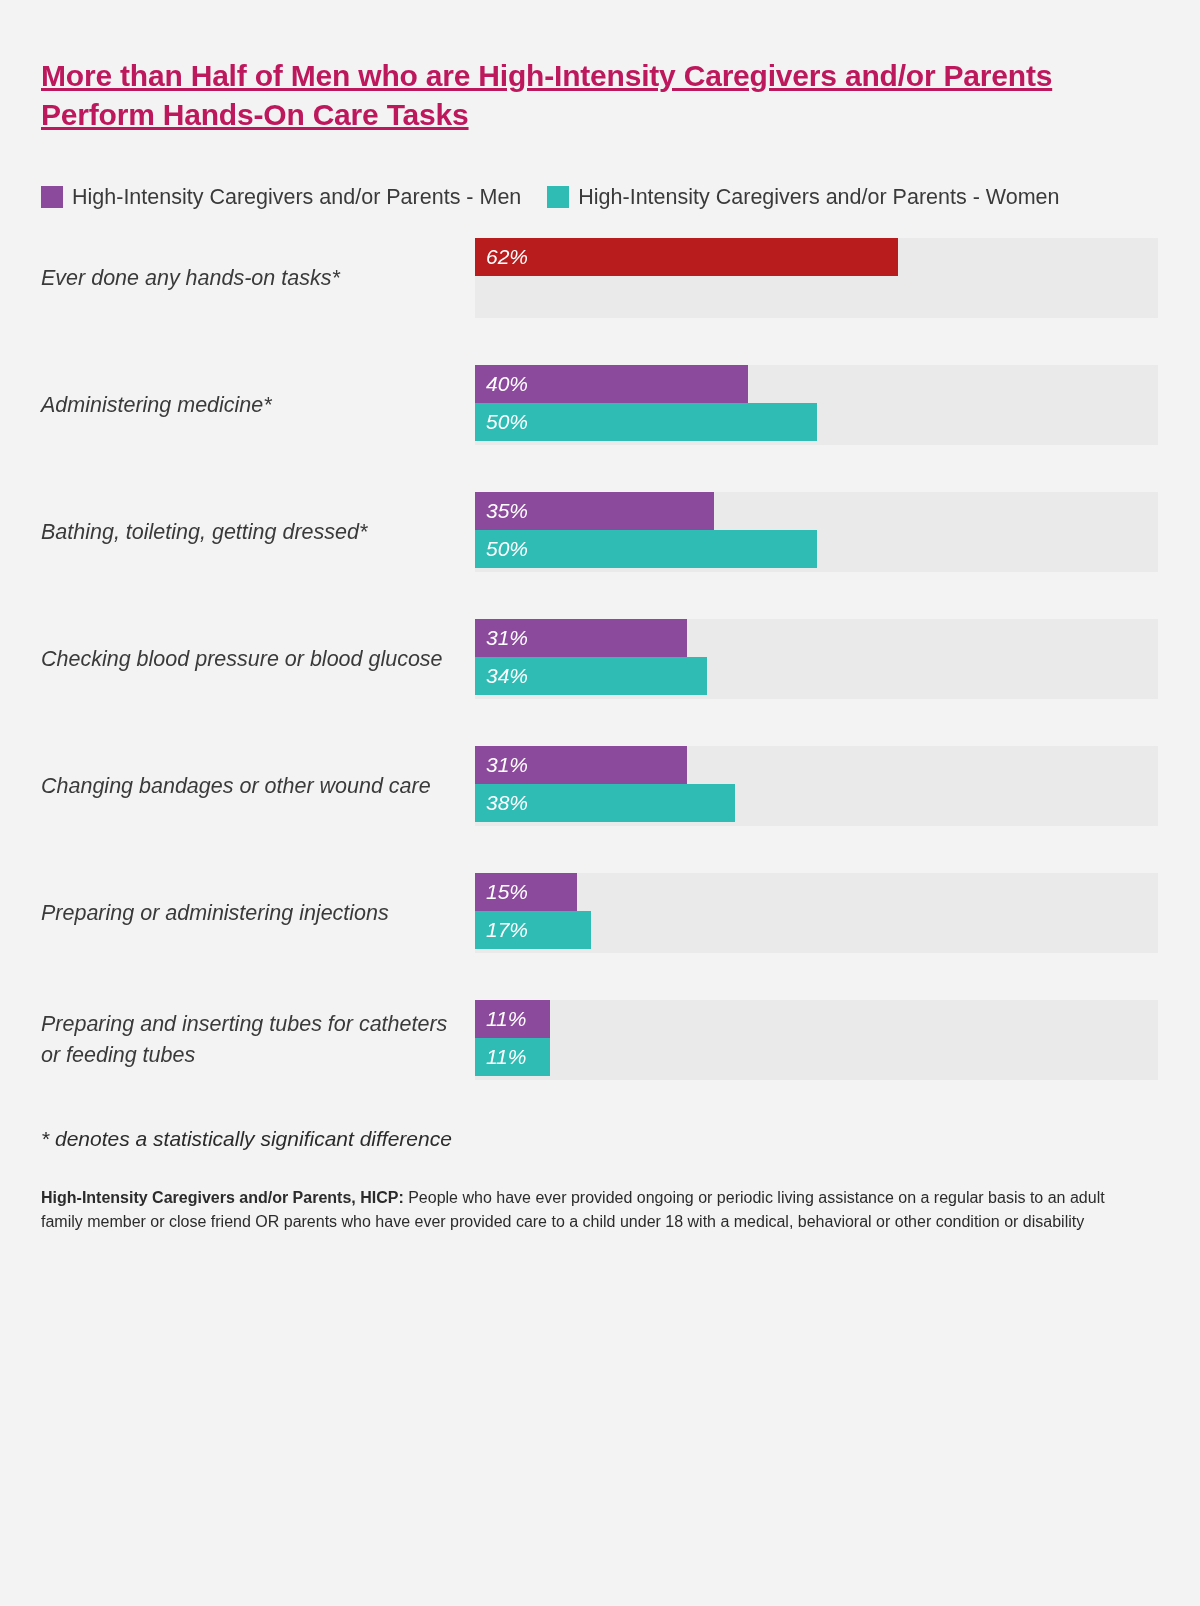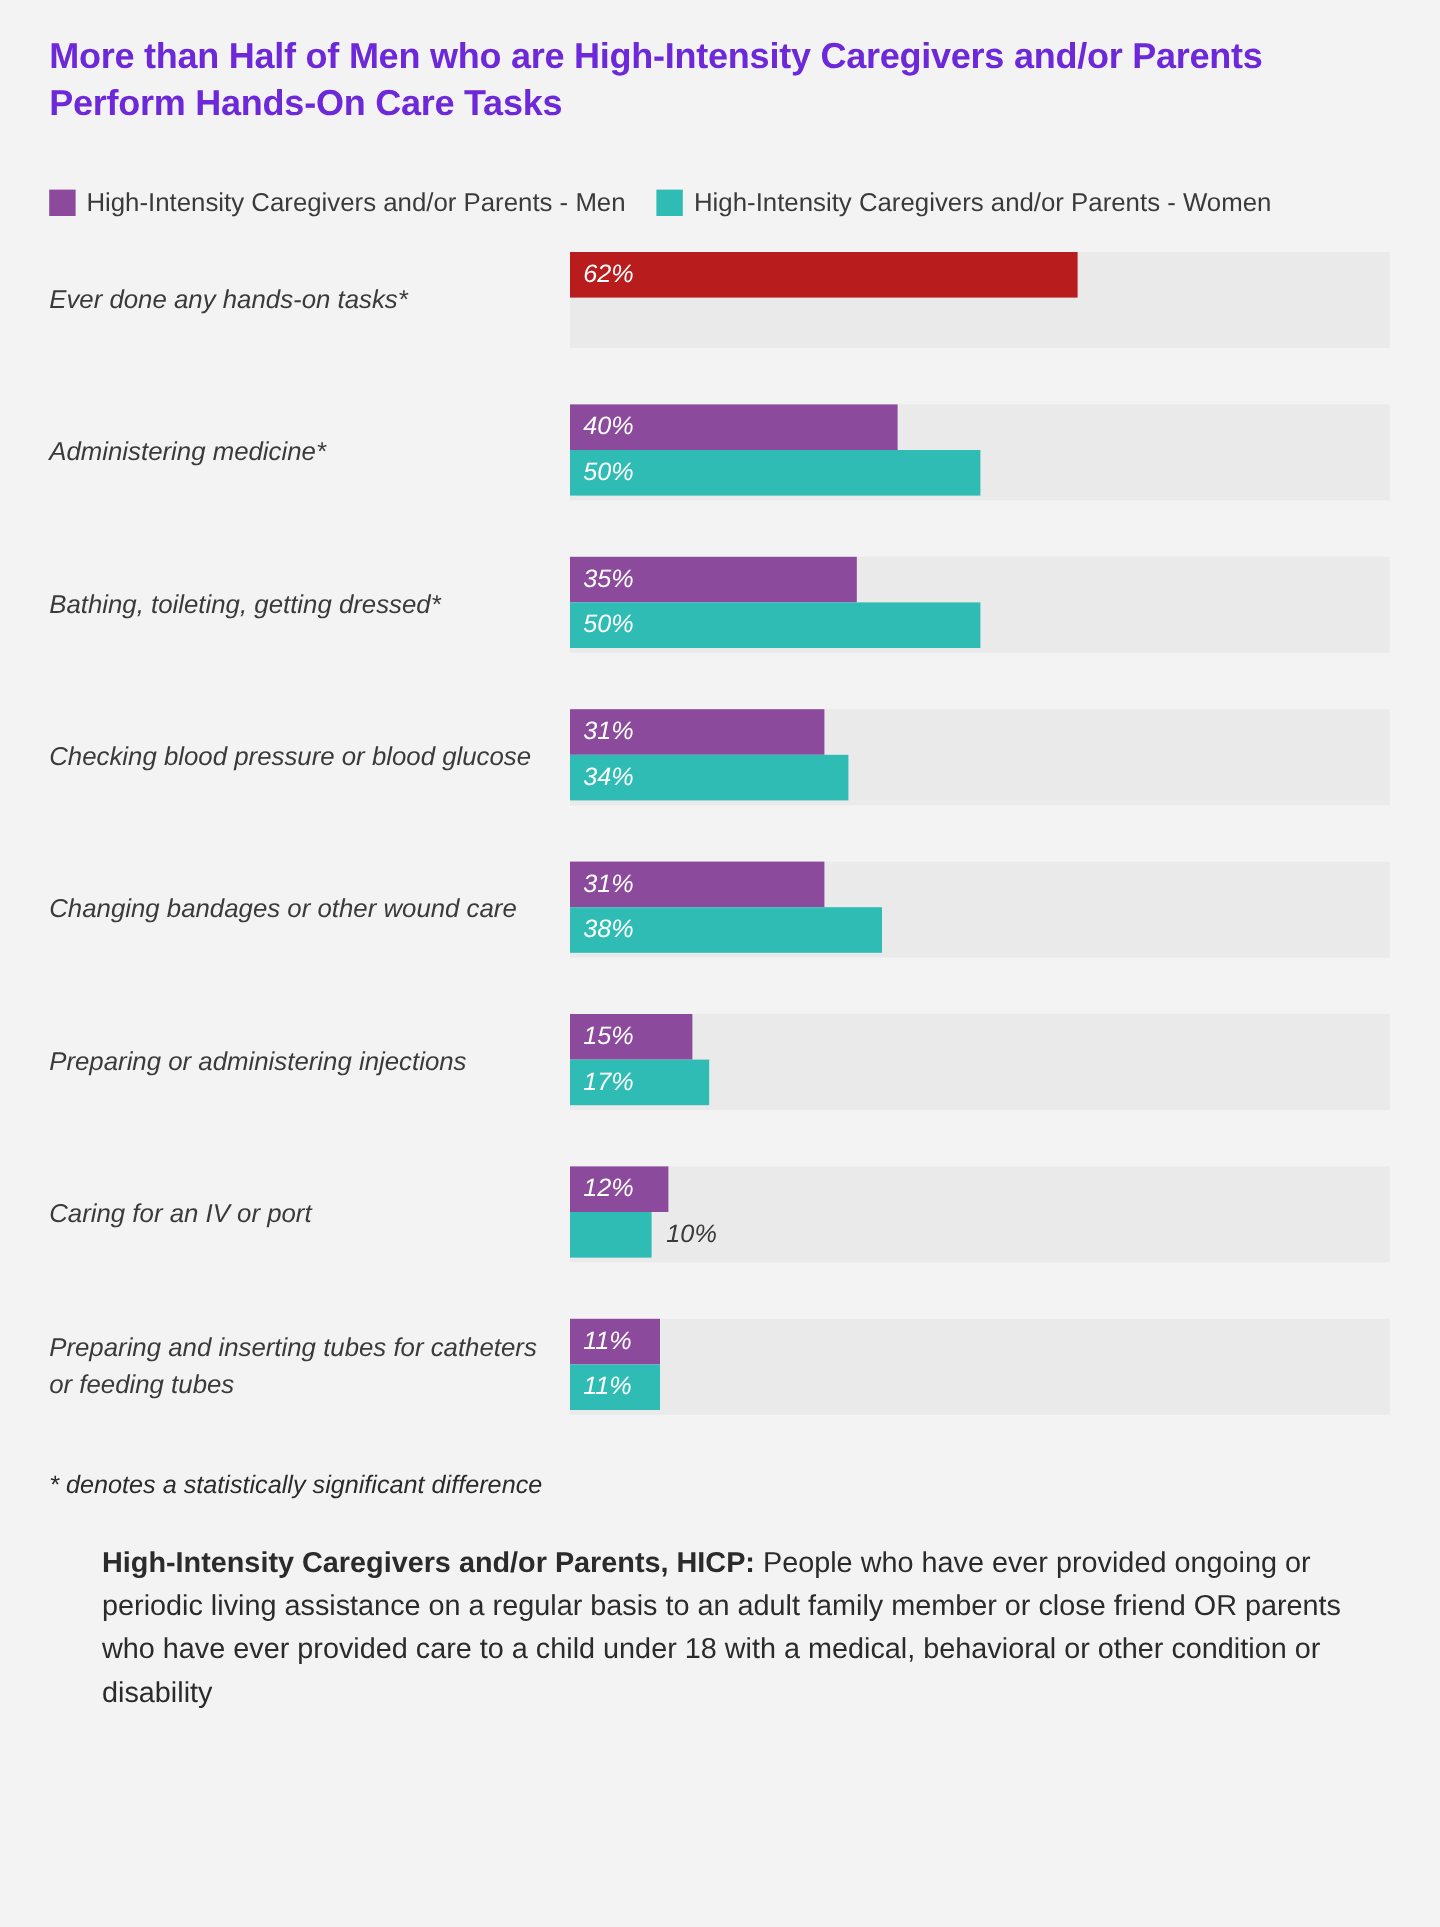--- a/index.html
+++ b/index.html
@@ -19,27 +19,28 @@
     position: relative;
     width: 1200px;
     height: 1606px;
     box-sizing: border-box;
     padding: 0 41px;
   }
 
   
   .title {
     margin: 0;
-    padding-top: 28px;
+    padding-top: 56px;
     font-size: 30px;
     line-height: 1.30;
     font-weight: bold;
     letter-spacing: -0.2px;
-    color: #6d28d9;
+    color: #be185d;
     max-width: 1050px;
+    text-decoration: underline;
   }
 
   
   .legend {
     margin-top: 44px;
     font-size: 0;
     line-height: 0;
     max-width: 1080px;
   }
   .legend-item {
@@ -122,25 +123,24 @@
 
   
   .footnote-sig {
     margin-top: 47px;
     font-size: 21px;
     font-style: italic;
     color: #2b2b2b;
   }
   .definition {
     margin-top: 35px;
-    font-size: 24px;
+    font-size: 16px;
     line-height: 1.50;
     color: #2b2b2b;
     max-width: 1090px;
-    margin-left: 44px;
   }
   .definition .def-term {
     font-weight: bold;
   }
   .source {
     margin-top: 36px;
     font-size: 17px;
     font-weight: bold;
     letter-spacing: 0.6px;
     color: #2b2b2b;
@@ -215,31 +215,20 @@
         <div class="track">
           <div class="bar men" style="width: 15%; background: rgb(140, 74, 156);">
             <span class="bar-value">15%</span>
           </div>
           <div class="bar women" style="width: 17%; background: rgb(47, 188, 181);">
             <span class="bar-value">17%</span>
           </div>
         </div>
       </div>
       <div class="group">
-        <div class="cat-label">Caring for an IV or port</div>
-        <div class="track">
-          <div class="bar men" style="width: 12%; background: rgb(140, 74, 156);">
-            <span class="bar-value">12%</span>
-          </div>
-          <div class="bar women" style="width: 10%; background: rgb(47, 188, 181);">
-            <span class="bar-value outside">10%</span>
-          </div>
-        </div>
-      </div>
-      <div class="group">
         <div class="cat-label">Preparing and inserting tubes for catheters or feeding tubes</div>
         <div class="track">
           <div class="bar men" style="width: 11%; background: rgb(140, 74, 156);">
             <span class="bar-value">11%</span>
           </div>
           <div class="bar women" style="width: 11%; background: rgb(47, 188, 181);">
             <span class="bar-value">11%</span>
           </div>
         </div>
       </div>

